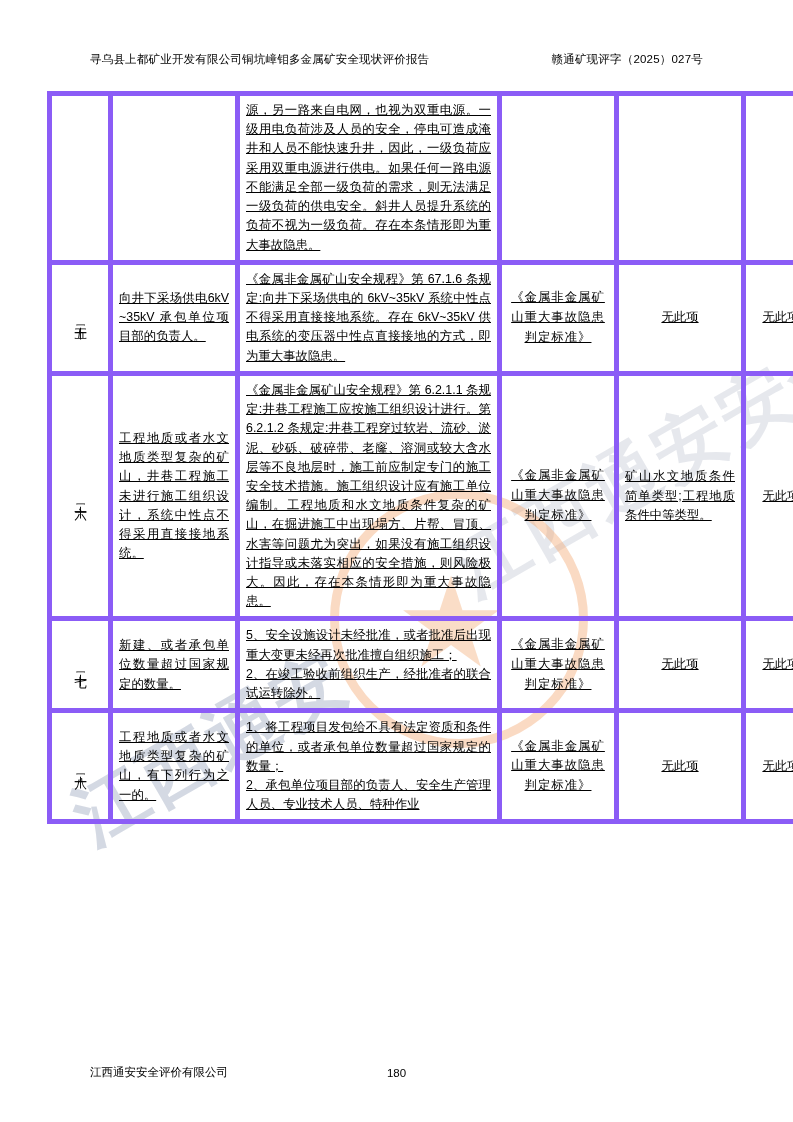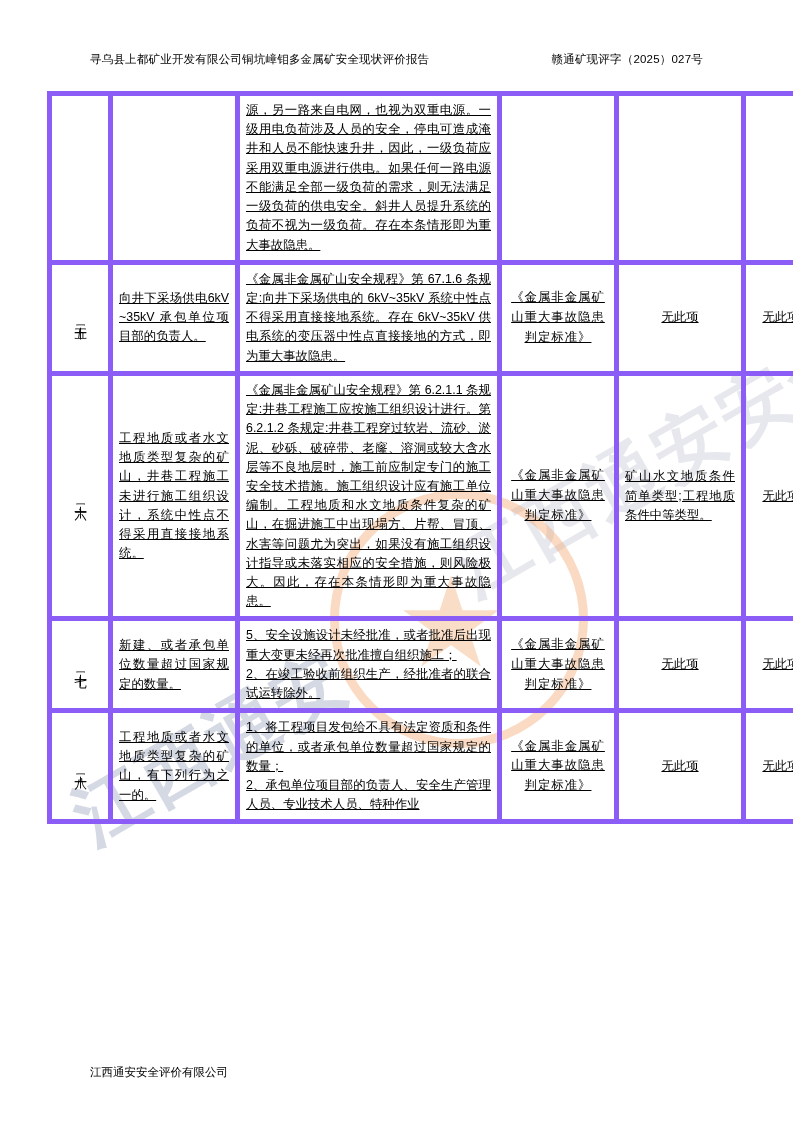--- a/index.html
+++ b/index.html
@@ -187,15 +187,16 @@
 2、承包单位项目部的负责人、安全生产管理人员、专业技术人员、特种作业</td>
         <td class="c-std std-txt">《金属非金属矿山重大事故隐患判定标准》</td>
         <td class="c-cond" style="text-align:center">无此项</td>
         <td class="c-res">无此项</td>
       </tr>
     </tbody>
   </table>
 
   <div class="footer">
     <div>江西通安安全评价有限公司</div>
+    <div class="page-num">180</div>
   </div>
 
 </div>
 
 </body></html>

